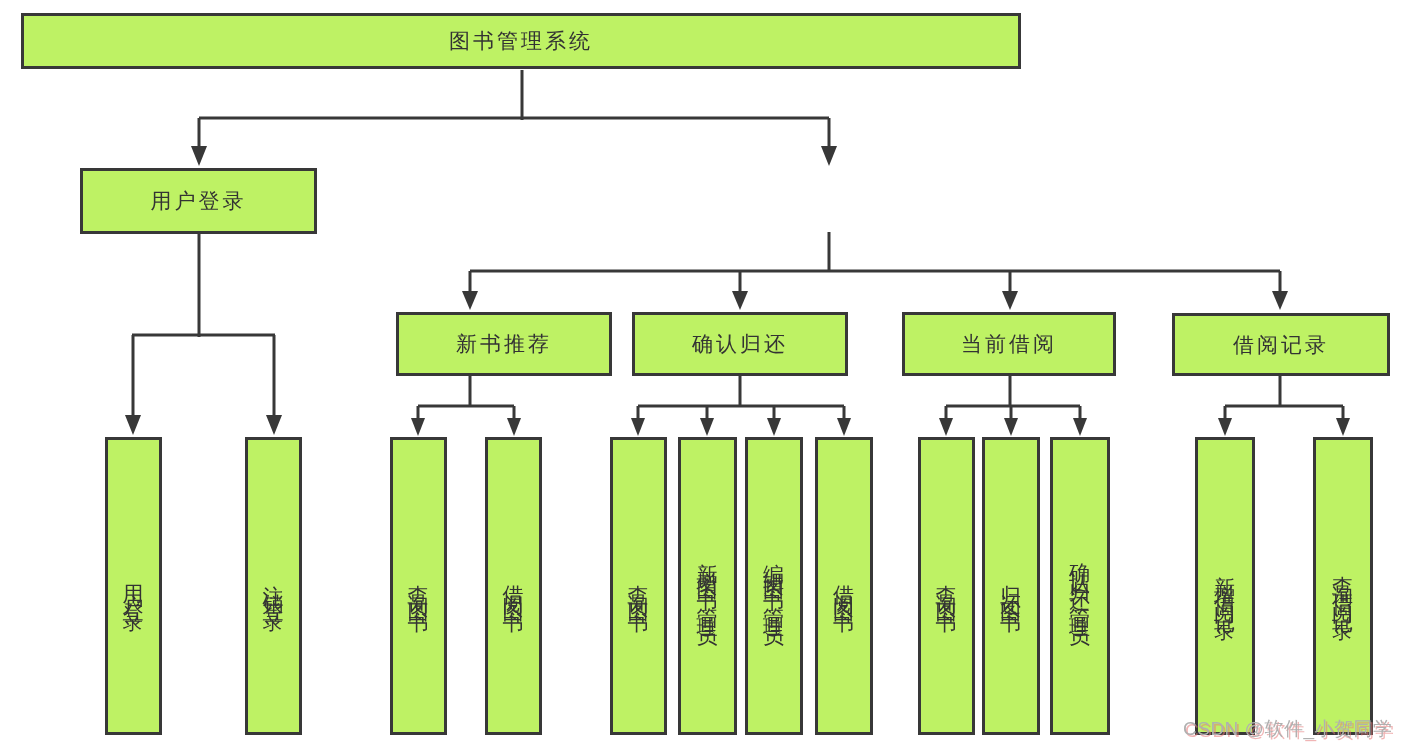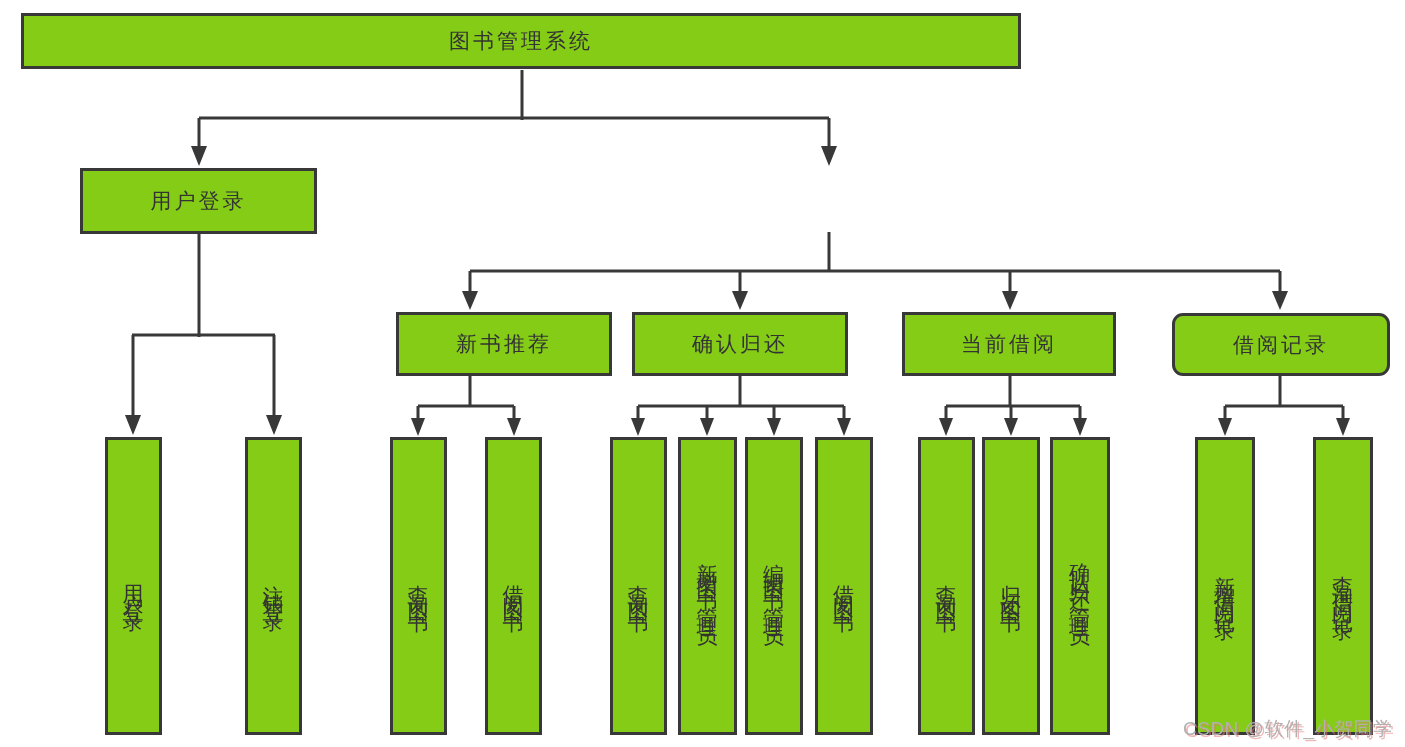--- a/index.html
+++ b/index.html
@@ -10,38 +10,38 @@
     background: #ffffff;
     font-family: "Liberation Sans", "DejaVu Sans", sans-serif;
     color: #333333;
     overflow: hidden;
   }
   svg.wires { position: absolute; left: 0; top: 0; }
   .box {
     position: absolute;
     box-sizing: border-box;
     border: 3px solid #383838;
-    background: #84cc16;
+    background: #bef264;
     display: flex;
     align-items: center;
     justify-content: center;
   }
   .hlabel {
     font-size: 21px;
     letter-spacing: 3px;
     color: #333333;
     white-space: nowrap;
   }
   .root  { left: 21px;  top: 13px;  width: 1000px; height: 56px; }
   .b-user{ left: 80px;  top: 168px; width: 237px;  height: 66px; }
   .b-mgmt{ left: 711px; top: 168px; width: 236px;  height: 66px; }
   .s0 { left: 362px;  top: 312px; width: 216px; height: 64px; margin-left: 34px; }
   .s1 { left: 632px;  top: 312px; width: 216px; height: 64px; }
   .s2 { left: 902px;  top: 312px; width: 214px; height: 64px; }
-  .s3 { left: 1172px; top: 313px; width: 218px; height: 63px; border-radius: 11px; }
+  .s3 { left: 1172px; top: 313px; width: 218px; height: 63px; }
   .leaf { top: 437px; height: 298px; }
   .vlabel {
     writing-mode: vertical-rl;
     text-orientation: mixed;
     font-size: 21px;
     letter-spacing: 9px;
     line-height: 1;
     color: #333333;
   }
   .L0  { left: 105px;  width: 57px; }

